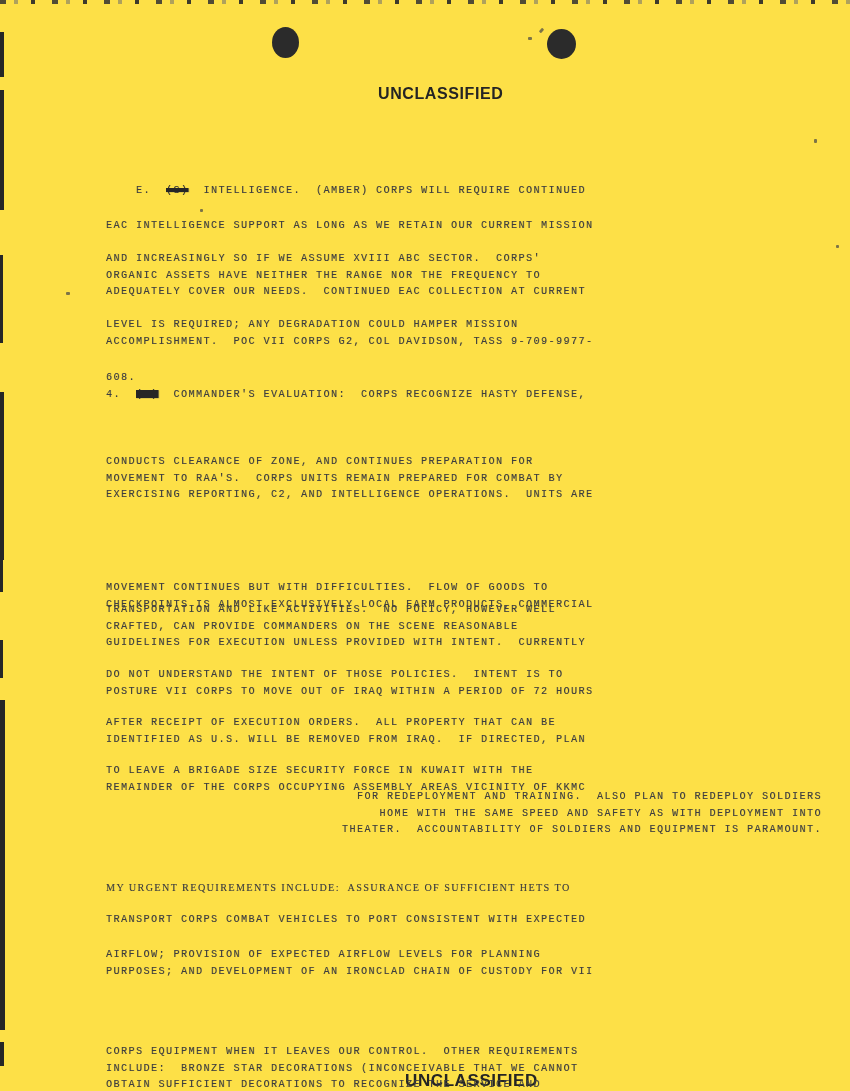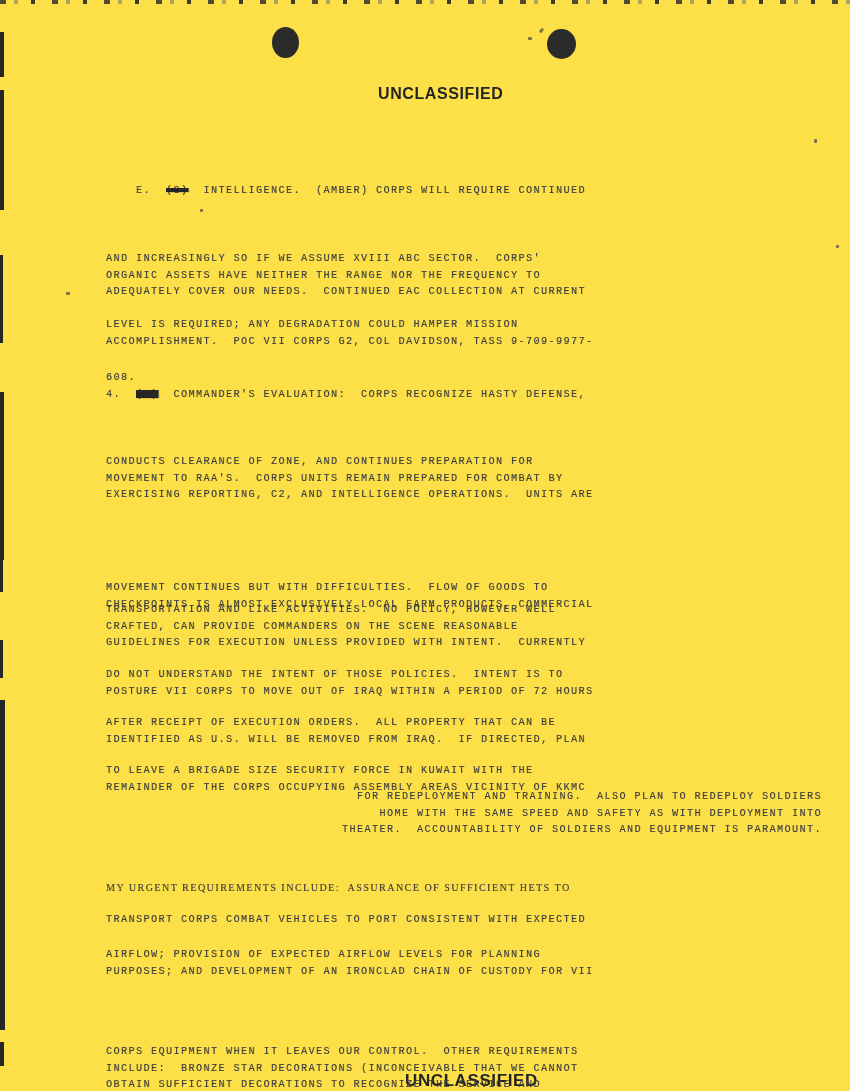--- a/index.html
+++ b/index.html
@@ -103,20 +103,21 @@
   <div class="speck" style="left:200px;top:209px;width:3px;height:3px;"></div>
   <div class="speck" style="left:814px;top:139px;width:3px;height:4px;"></div>
   <div class="speck" style="left:836px;top:245px;width:3px;height:3px;"></div>
   <div class="speck" style="left:66px;top:292px;width:4px;height:3px;"></div>
 
   <div class="classification cls-header">UNCLASSIFIED</div>
   <div class="classification cls-footer">UNCLASSIFIED</div>
 
   <div class="para p01"><span>    E.  </span><span class="struck">(S)</span><span>  INTELLIGENCE.  (AMBER) CORPS WILL REQUIRE CONTINUED</span></div>
 
+  <div class="para p02">EAC INTELLIGENCE SUPPORT AS LONG AS WE RETAIN OUR CURRENT MISSION</div>
   <div class="para p03">AND INCREASINGLY SO IF WE ASSUME XVIII ABC SECTOR.  CORPS'
 ORGANIC ASSETS HAVE NEITHER THE RANGE NOR THE FREQUENCY TO
 ADEQUATELY COVER OUR NEEDS.  CONTINUED EAC COLLECTION AT CURRENT</div>
   <div class="para p04">LEVEL IS REQUIRED; ANY DEGRADATION COULD HAMPER MISSION
 ACCOMPLISHMENT.  POC VII CORPS G2, COL DAVIDSON, TASS 9-709-9977-</div>
 
   <div class="para p05"><span>608.
 4.  </span><span class="struck struck-heavy">(S)</span><span>  COMMANDER'S EVALUATION:  CORPS RECOGNIZE HASTY DEFENSE,</span></div>
 
   <div class="para p06">CONDUCTS CLEARANCE OF ZONE, AND CONTINUES PREPARATION FOR

